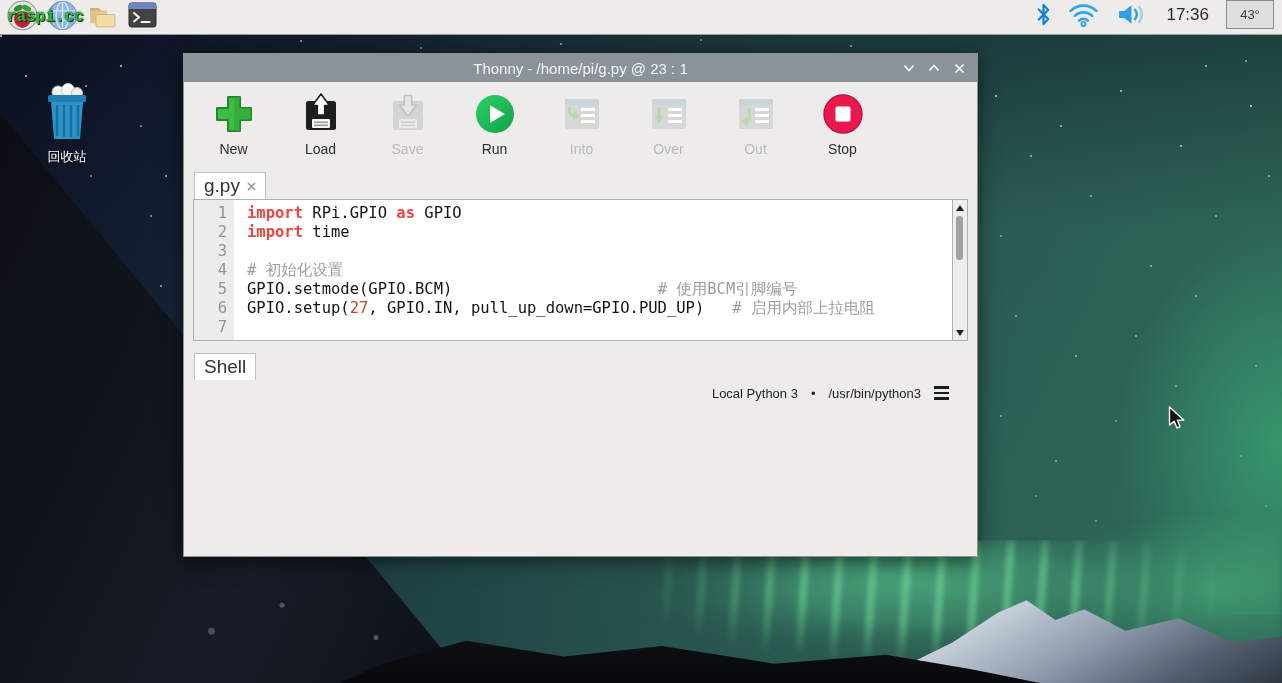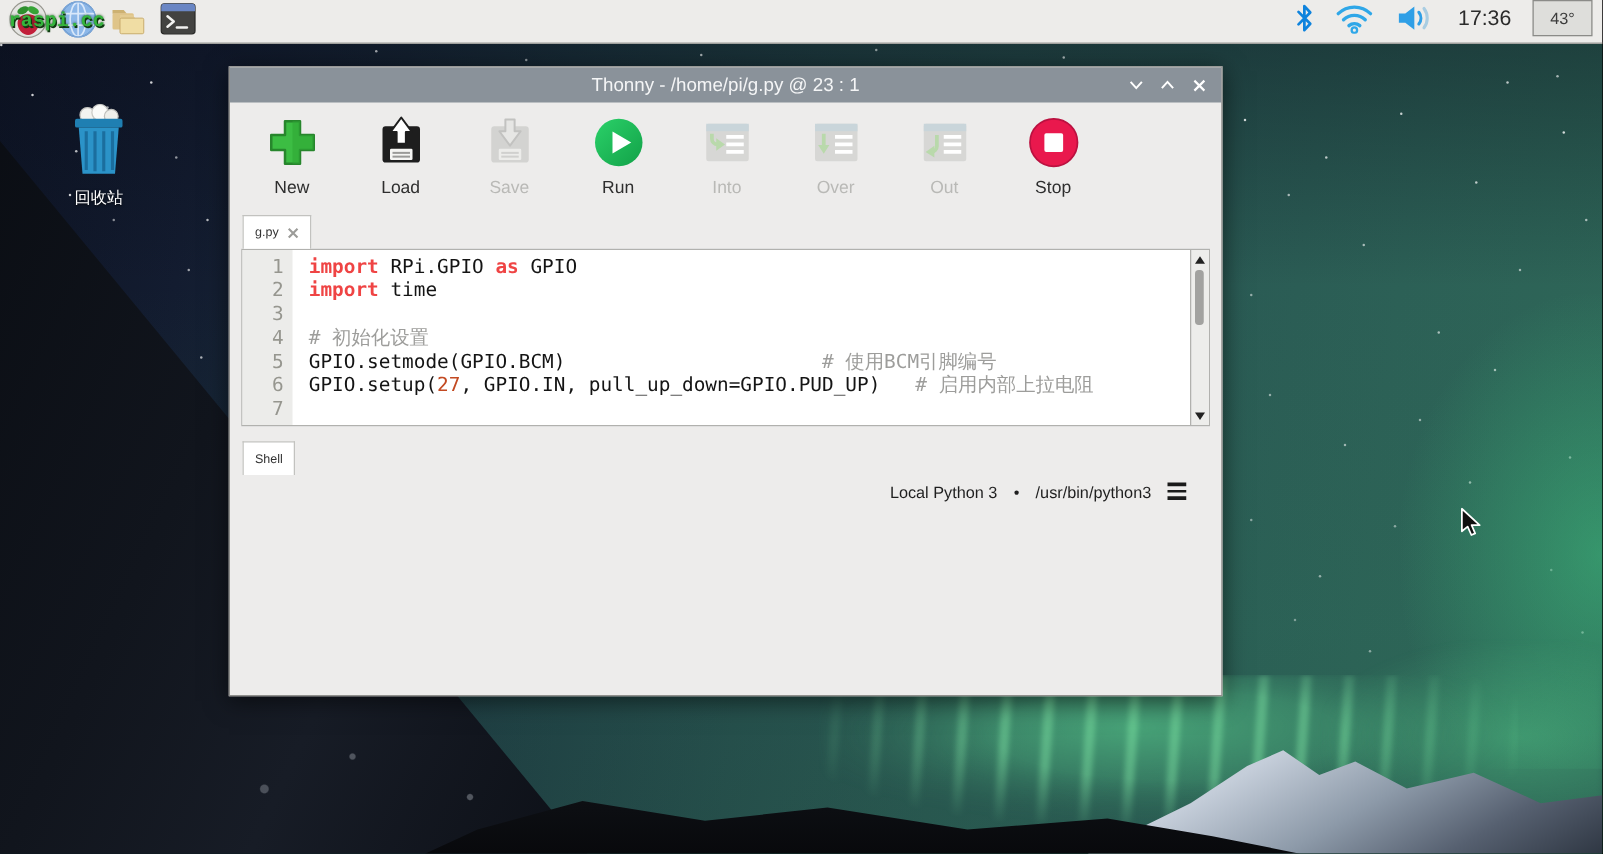--- a/index.html
+++ b/index.html
@@ -47,21 +47,21 @@
       radial-gradient(circle at 80% 93%, rgba(230,236,244,.3) 0 2px, transparent 3px),
       linear-gradient(115deg,#0a0d13 0%,#11151d 40%,#171c26 65%,#0d1017 100%);}
   .mtn-right{position:absolute;left:870px;top:558px;width:412px;height:90px;
     clip-path:polygon(0 100%,20% 55%,31% 22%,38% 8%,45% 30%,52% 18%,62% 42%,75% 28%,88% 55%,100% 48%,100% 100%);
     background:linear-gradient(150deg,#e3e9f0 0%,#c4cdd9 30%,#8d9aa9 55%,#566070 78%,#2f3743 100%);}
   .hill-fg{position:absolute;left:340px;top:560px;width:700px;height:88px;
     clip-path:polygon(0 100%,6% 78%,18% 52%,32% 70%,46% 58%,62% 78%,78% 68%,90% 84%,100% 100%);
     background:linear-gradient(180deg,#14161a 0%,#0c0e12 60%,#08090c 100%);}
 
   
-  .desktop-icon{position:absolute;left:32px;top:48px;width:94px;text-align:center;cursor:default;}
+  .desktop-icon{position:absolute;left:20px;top:48px;width:94px;text-align:center;cursor:default;}
   .desktop-icon .label{margin-top:3px;color:#fff;font-size:13px;text-shadow:0 1px 2px rgba(0,0,0,.9);}
 
   
   .taskbar{position:absolute;left:0;top:0;width:1282px;height:35px;background:#edecea;
     border-bottom:1px solid #9a9a96;box-sizing:border-box;display:flex;align-items:flex-start;z-index:40;}
   .tb-left{display:flex;align-items:center;gap:8px;padding-left:6px;}
   .tb-item{width:32px;height:30px;display:flex;align-items:center;justify-content:center;}
   .tb-spacer{flex:1;}
   .tb-right{display:flex;align-items:center;gap:17px;padding-right:8px;}
   .watermark{position:absolute;left:7px;top:8px;z-index:50;font-family:"Liberation Mono",monospace;
@@ -80,21 +80,21 @@
 
   .toolbar{height:89px;display:flex;padding:10px 0 0 16px;box-sizing:border-box;}
   .tb-btn{width:67px;margin-right:20px;display:flex;flex-direction:column;align-items:center;cursor:pointer;}
   .tb-btn svg{width:44px;height:44px;}
   .tb-label{margin-top:5px;font-size:14px;color:#2e2e2e;}
   .tb-btn.disabled{cursor:default;}
   .tb-btn.disabled .tb-label{color:#b9b9b6;}
 
   .tabrow{height:28px;padding-left:10px;display:flex;align-items:flex-end;}
   .tab{background:#fff;border:1px solid #c2c2bf;border-bottom:none;height:27px;box-sizing:border-box;
-    padding:0 9px;display:flex;align-items:center;gap:7px;font-size:10px;color:#333;cursor:pointer;}
+    padding:0 9px;display:flex;align-items:center;gap:7px;font-size:19px;color:#333;cursor:pointer;}
 
   .editor{margin:0 9px;height:142px;background:#fff;border:1px solid #b1b1ae;box-sizing:border-box;display:flex;}
   .gutter{width:40px;background:#ececea;color:#96968f;font:15.5px/19px "DejaVu Sans Mono",monospace;
     text-align:right;padding:4px 7px 0 0;box-sizing:border-box;}
   .codearea{flex:1;padding:4px 0 0 13px;font:15.5px/19px "DejaVu Sans Mono",monospace;color:#141414;
     white-space:pre;overflow:hidden;}
   .ed-line{min-height:19px;}
   .tk-kw{color:#ef4444;font-weight:bold;}
   .tk-comment{color:#9d9d9b;}
   .tk-number{color:#c34a22;}

